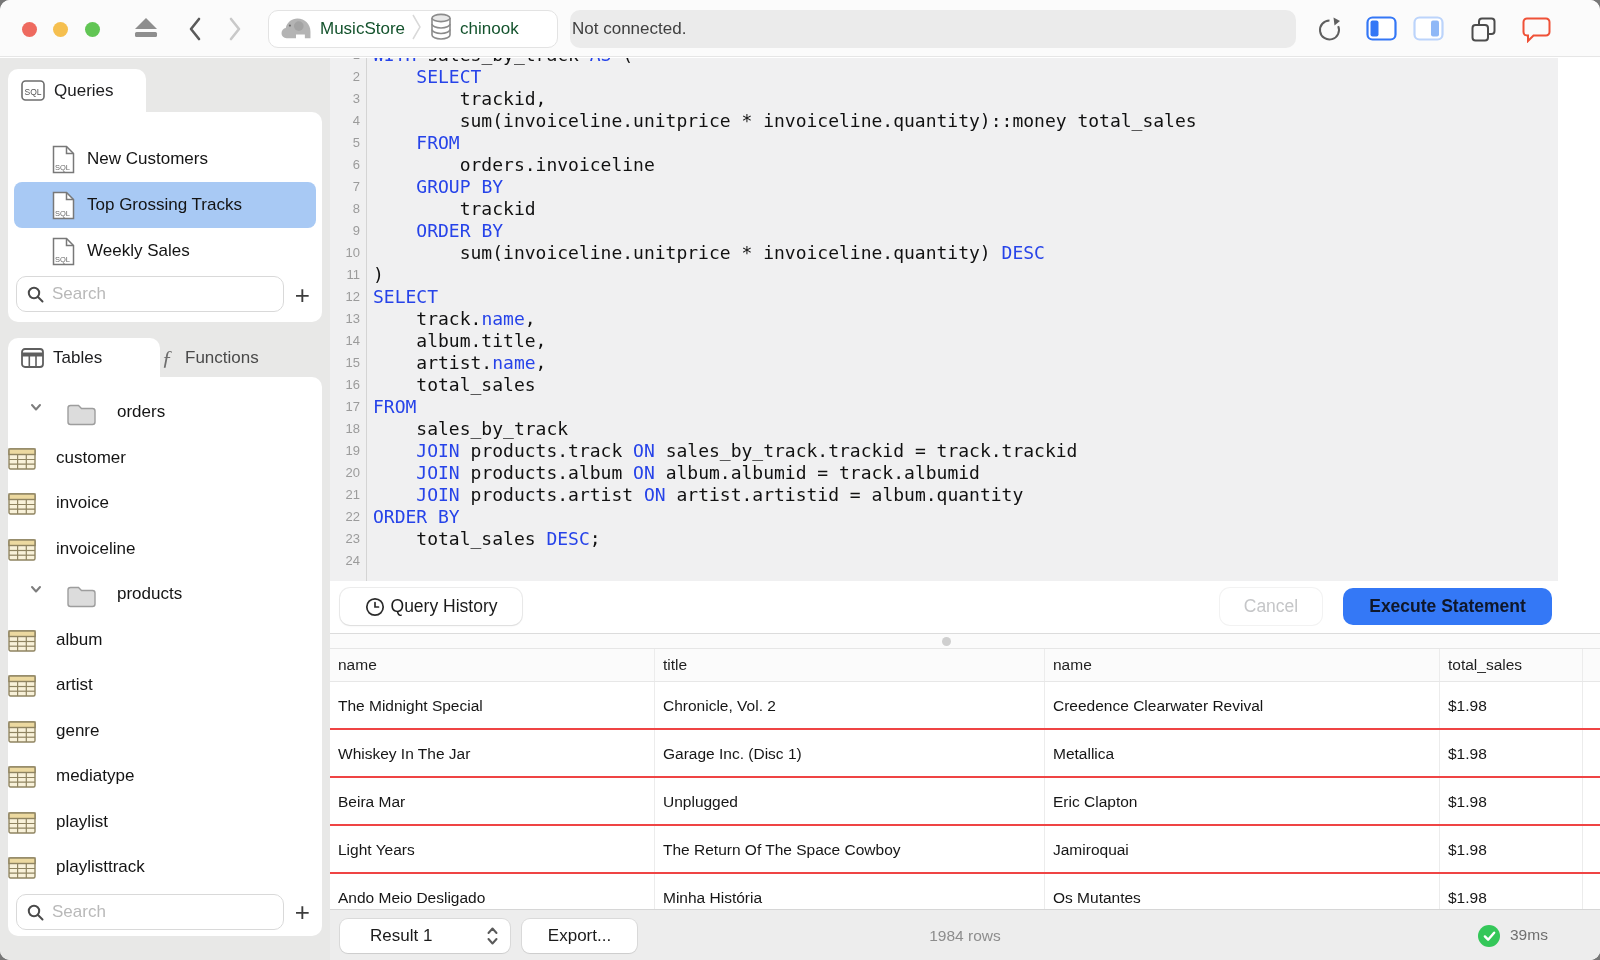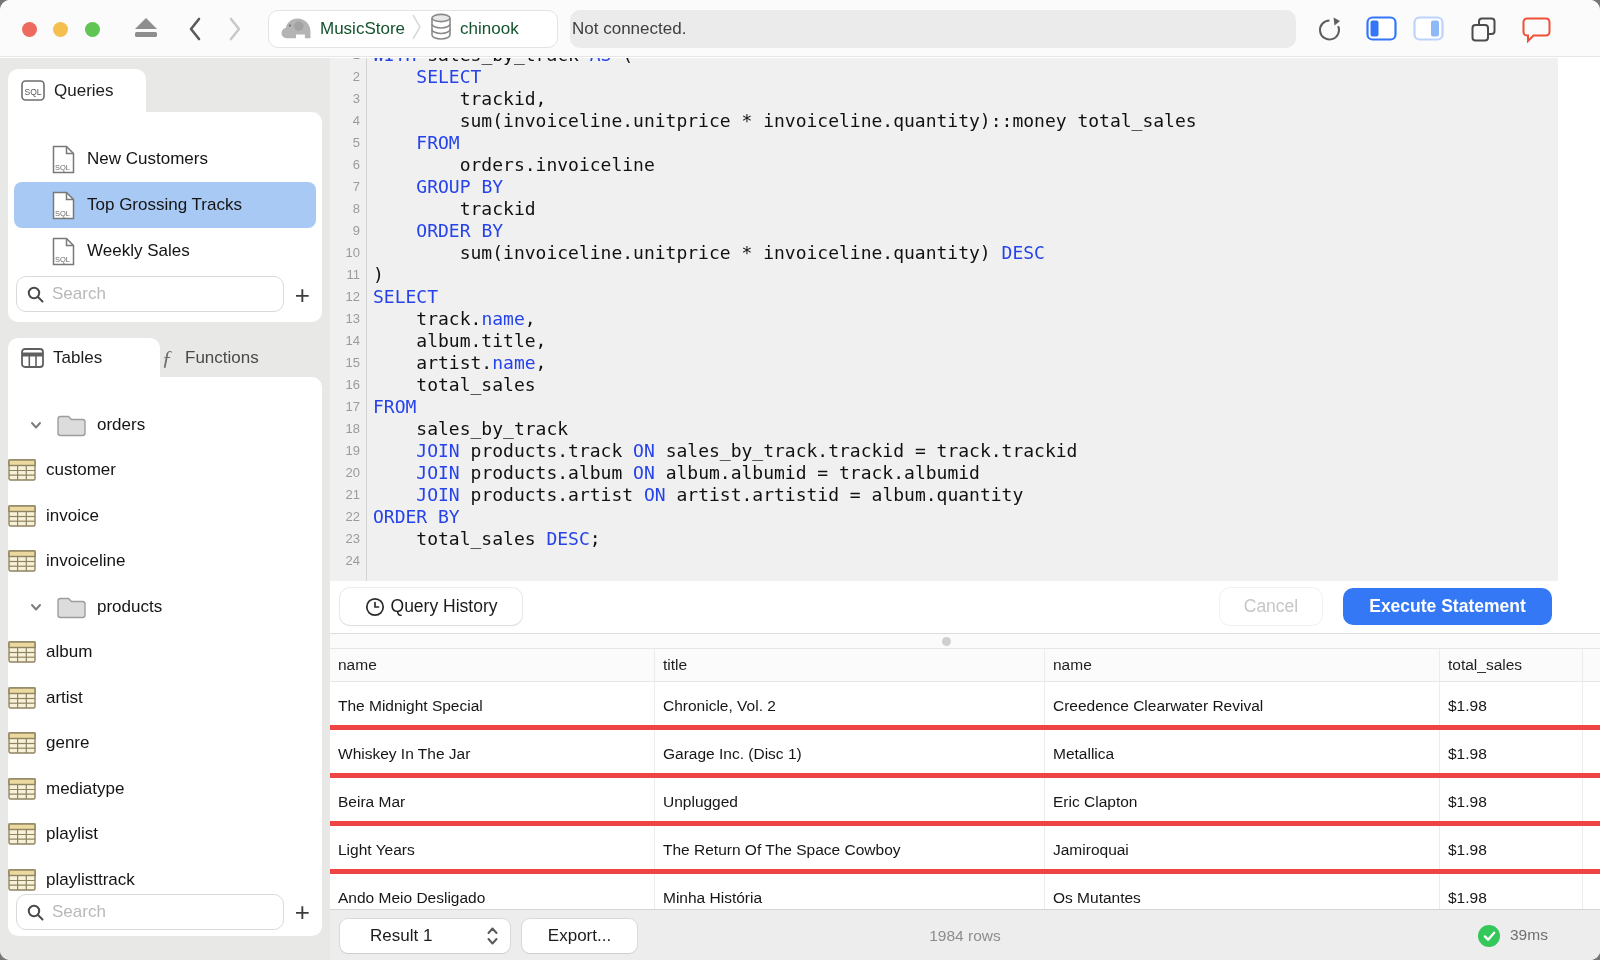--- a/index.html
+++ b/index.html
@@ -18,21 +18,21 @@
   
   .sidebar { position:absolute; left:0; top:58px; width:330px; height:902px; background:#e8e8e7; }
   .tab { position:absolute; background:#fff; border-radius:10px 10px 0 0; display:flex; align-items:center; gap:9px; padding-left:13px; }
   .tab.inactive { background:transparent; }
   .tab-label { font-size:17px; color:#1d1d1f; }
   .tab.inactive .tab-label { color:#4a4a4a; }
   .panel { position:absolute; background:#fff; border-radius:0 10px 10px 10px; overflow:hidden; }
   .q-item { position:relative; height:46px; margin:0 6px; border-radius:8px; display:flex; align-items:center; padding-left:38px; gap:12px; }
   .q-item.selected { background:var(--selection); }
   .q-item span.lbl { font-size:17px; color:#141414; }
-  .tree-row { height:45.5px; display:flex; align-items:center; gap:10px; }
+  .tree-row { height:45.5px; display:flex; align-items:flex-start; gap:20px; }
   .tree-row.folder { padding-left:22px; }
   .tree-row.table { }
   .tree-row .lbl { font-size:17px; color:#141414; }
   .search-box { position:absolute; height:36px; background:#fff; border:1px solid #d9d9d9; border-radius:10px; display:flex; align-items:center; padding-left:10px; gap:8px; }
   .search-box input { border:none; outline:none; font-size:17px; color:#333; width:200px; background:transparent; font-family:"Liberation Sans",sans-serif; }
   .search-box input::placeholder { color:#b9b9b9; }
   .plus-btn { position:absolute; font-size:26px; color:#3c3c3c; font-weight:400; line-height:26px; }
 
   
   .main { position:absolute; left:330px; top:58px; width:1270px; height:902px; background:#fff; }
@@ -41,30 +41,30 @@
   .code-rows { margin-top:-14px; }
   .crow { display:flex; height:22px; }
   .ln { flex:none; width:30px; text-align:right; font-size:13px; line-height:22px; color:#9b9b9b; }
   .lc { padding-left:13px; font-family:"DejaVu Sans Mono", monospace; font-size:18px; line-height:22px; white-space:pre; color:#111; }
   .kw { color:var(--keyword); }
 
   .actions { position:absolute; left:0; top:523px; width:1270px; height:52px; background:#fff; }
   .pill { position:absolute; top:7px; height:37px; border-radius:10px; background:#fff; display:flex; align-items:center; justify-content:center; font-size:17.5px; color:#1b1b1b; box-shadow:0 0 0 1px rgba(0,0,0,0.07), 0 1px 2px rgba(0,0,0,0.08); }
   .qh { left:10px; width:182px; gap:6px; }
   .cancel { left:890px; width:102px; color:#c5c6c8; box-shadow:0 0 0 1px rgba(0,0,0,0.05); }
-  .exec { left:1013px; width:209px; background:var(--accent); color:#ffffff; font-weight:700; box-shadow:none; }
+  .exec { left:1013px; width:209px; background:var(--accent); color:#0f172a; font-weight:700; box-shadow:none; }
 
   .splitter { position:absolute; left:0; top:575px; width:1270px; height:16px; background:#fbfbfb; border-top:1px solid #dcdcdc; border-bottom:1px solid #e6e6e6; }
   .drag-dot { position:absolute; left:612px; top:3px; width:9px; height:9px; border-radius:50%; background:#cfcfcf; }
 
   .results { position:absolute; left:0; top:591px; width:1270px; height:267px; background:#fff; }
   .rgrid { display:grid; grid-template-columns:325px 390px 395px 143px 1fr; }
   .rheader { height:33px; background:#fbfbfb; border-bottom:1px solid #e7e7e7; }
   .rheader .cell { font-size:15.5px; color:#1f1f1f; line-height:32px; }
-  .rrow { height:48px; border-bottom:5px solid #ef4444; }
+  .rrow { height:48px; border-bottom:2px solid #ef4444; }
   .rrow .cell { font-size:15.5px; color:#161616; line-height:47px; }
   .cell { padding-left:8px; border-right:1px solid #ececec; overflow:hidden; white-space:nowrap; }
   .cell.filler { border-right:none; }
 
   .statusbar { position:absolute; left:0; top:851px; width:1270px; height:52px; background:#ededed; border-top:1px solid #d6d6d6; z-index:5; }
   .sb-btn { position:absolute; top:9px; height:34px; background:#fff; border-radius:8px; box-shadow:0 0 0 1px rgba(0,0,0,0.08), 0 1px 1px rgba(0,0,0,0.06); display:flex; align-items:center; font-size:17px; color:#1b1b1b; }
   .result-sel { left:10px; width:170px; padding-left:30px; gap:8px; }
   .export { left:192px; width:115px; justify-content:center; }
   .rowcount { position:absolute; top:0; left:0; width:1270px; height:52px; display:flex; align-items:center; justify-content:center; font-size:15.5px; color:#8d8d8d; }
   .check { position:absolute; left:1148px; top:15px; width:22px; height:22px; border-radius:50%; background:var(--success); display:flex; align-items:center; justify-content:center; }

